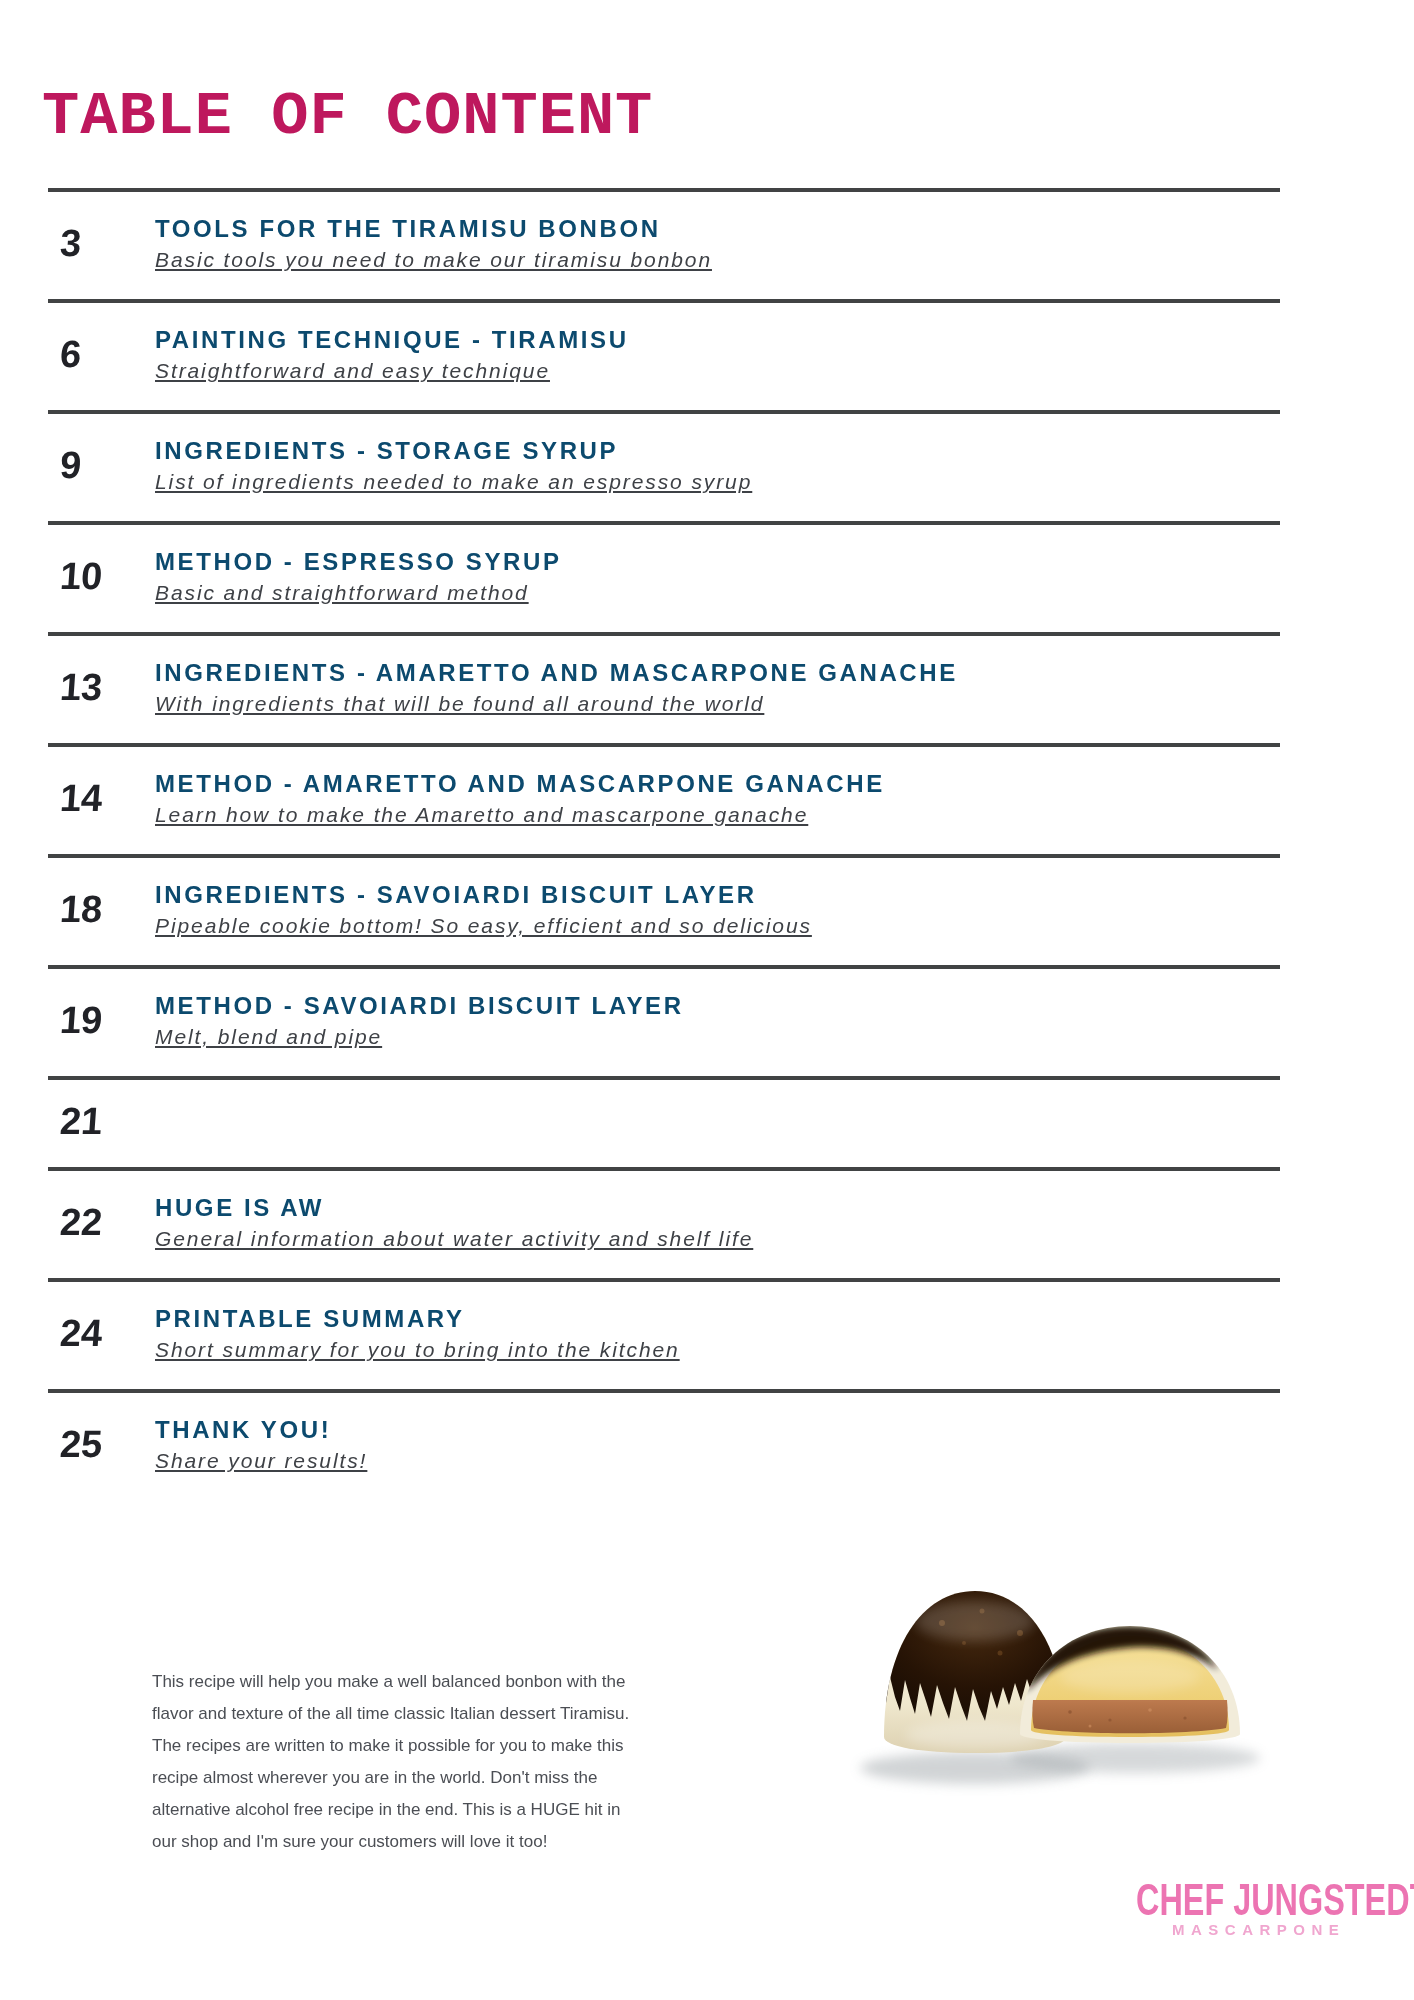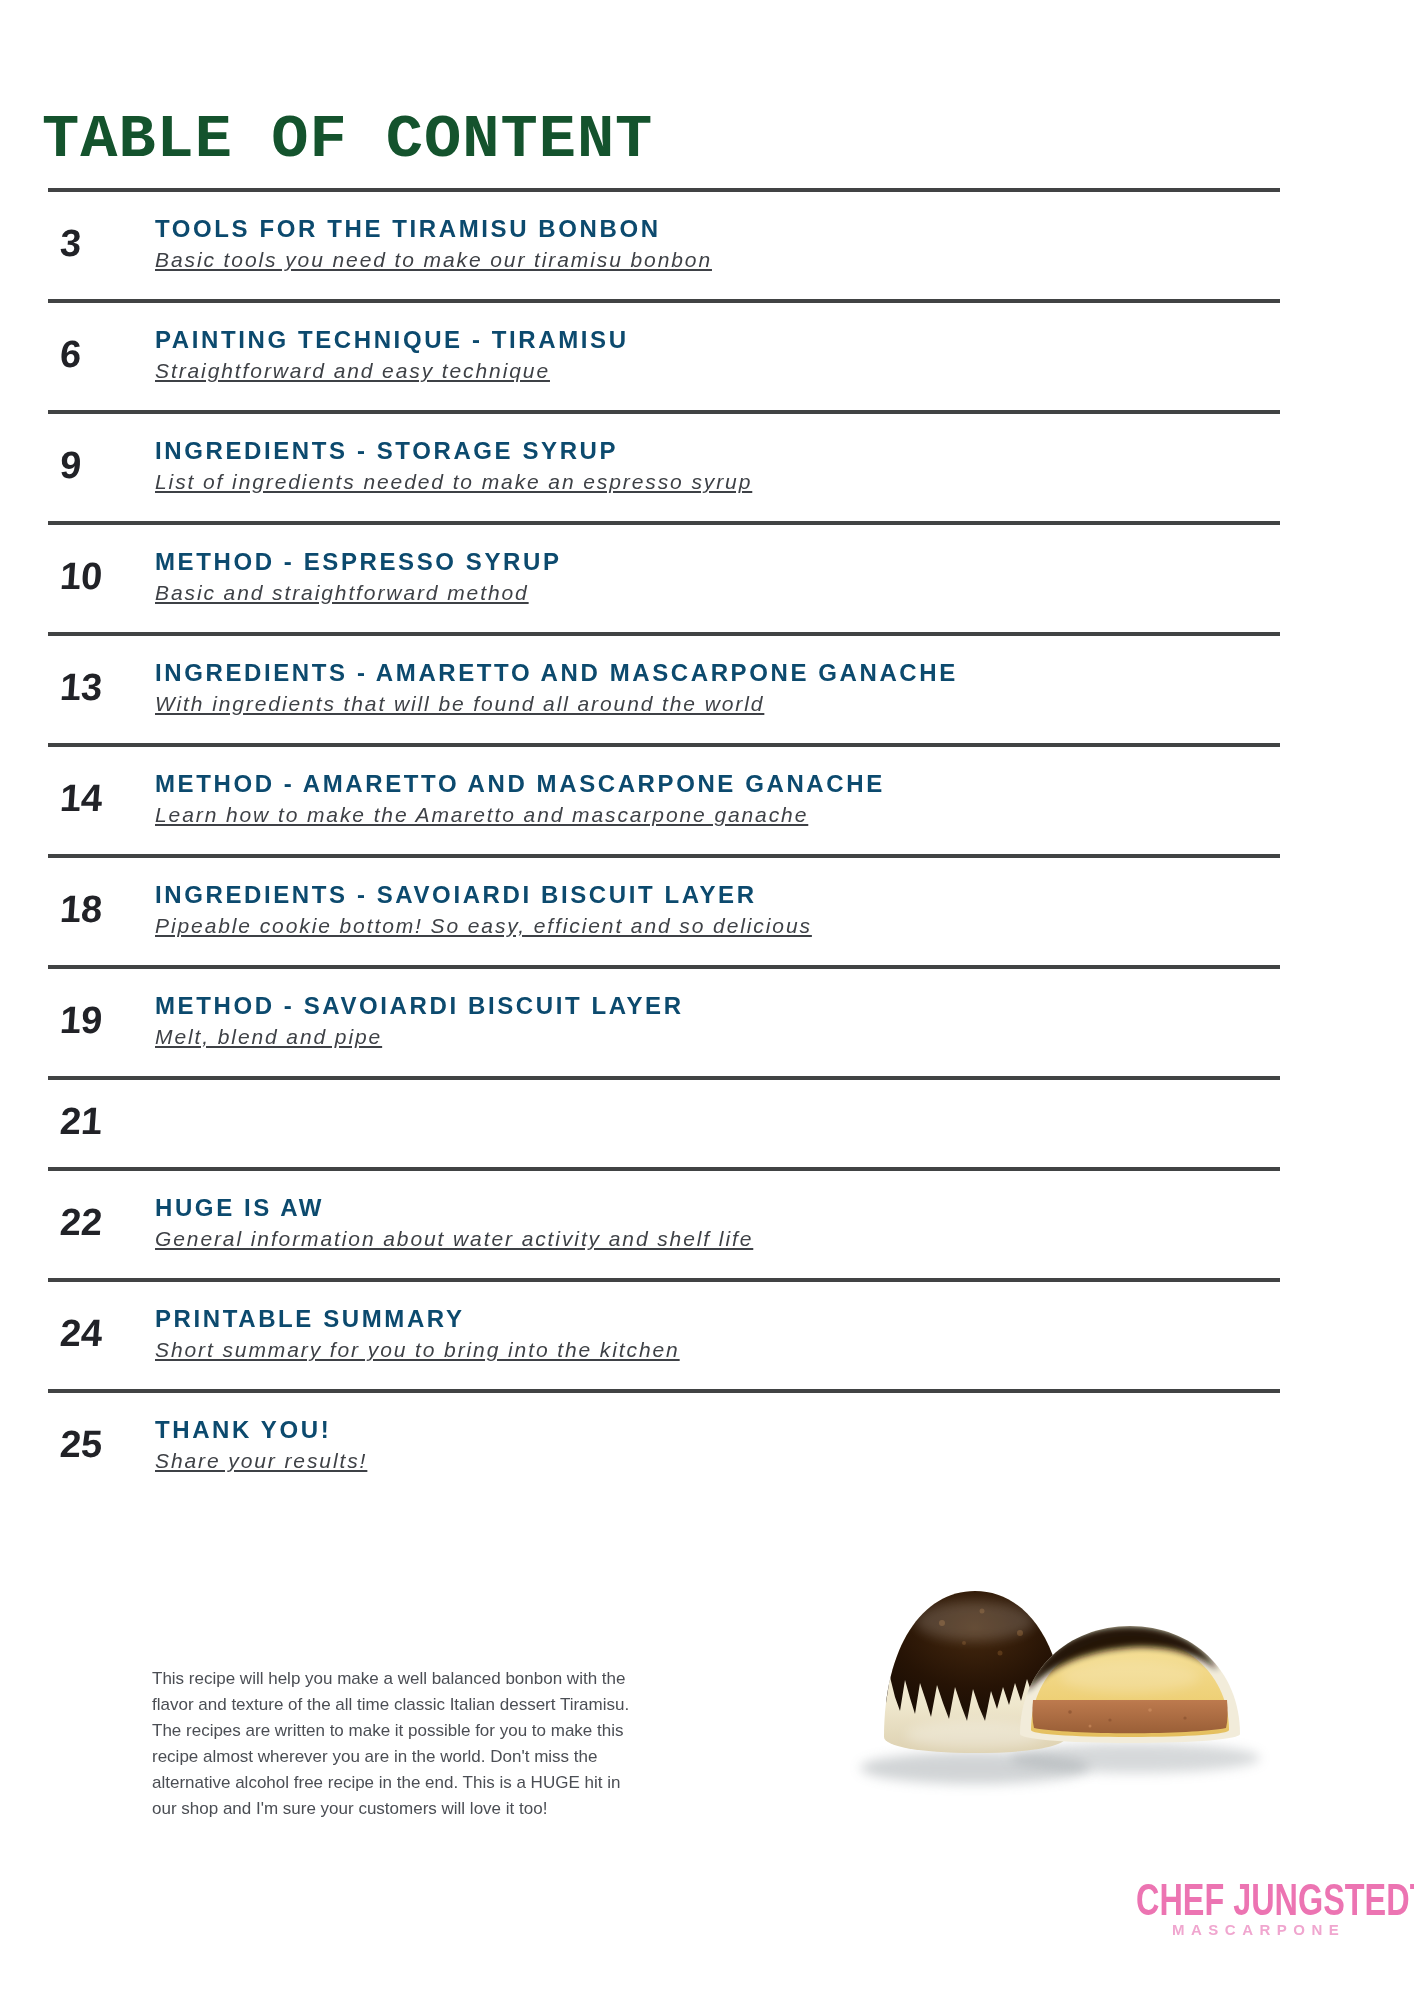--- a/index.html
+++ b/index.html
@@ -1,37 +1,37 @@
 <!DOCTYPE html>
 <html><head>
 <meta charset="utf-8">
 <style>
   html,body{margin:0;padding:0;background:#fff;}
   .page{position:relative;width:1414px;height:2000px;background:#ffffff;
         font-family:"Liberation Sans",sans-serif;overflow:hidden;}
 
   
-  .title{position:absolute;left:42px;top:62px;
+  .title{position:absolute;left:42px;top:39px;
          font-family:"Liberation Mono",monospace;font-weight:700;
-         font-size:62px;letter-spacing:1px;color:#14532d;white-space:nowrap;}
+         font-size:62px;letter-spacing:1px;color:#be185d;white-space:nowrap;}
 
   
   .toc{position:absolute;left:48px;top:188px;width:1232px;}
   .entry{display:flex;align-items:center;border-top:4px solid #414344;
          padding:20px 0 24px;}
   .num{flex:0 0 107px;box-sizing:border-box;padding-left:12px;
        font-size:38px;font-weight:800;color:#212227;transform:skewX(-4deg);}
   .etitle{font-size:24px;font-weight:700;letter-spacing:2.6px;color:#0c4a6e;
           line-height:33px;white-space:nowrap;}
   .esub{font-size:21px;font-style:italic;font-weight:400;letter-spacing:1.9px;
         color:#3e4146;line-height:30px;white-space:nowrap;text-decoration:underline;}
 
   
   .blurb{position:absolute;left:152px;top:1666px;width:478px;
-         font-size:17px;line-height:26px;color:#4b4e54;}
+         font-size:17px;line-height:32px;color:#4b4e54;}
 
   
   .bonbon{position:absolute;left:850px;top:1530px;width:430px;height:330px;}
 
   
   .logo{position:absolute;left:1136px;top:1880px;width:250px;}
   .logo-name{font-size:45px;font-weight:700;color:#ec74b2;line-height:40px;
              transform:scaleX(0.72);transform-origin:left top;white-space:nowrap;}
   .logo-sub{font-size:15px;font-weight:700;color:#f0a6cf;letter-spacing:6.5px;
             margin-top:1px;padding-left:36px;white-space:nowrap;}

